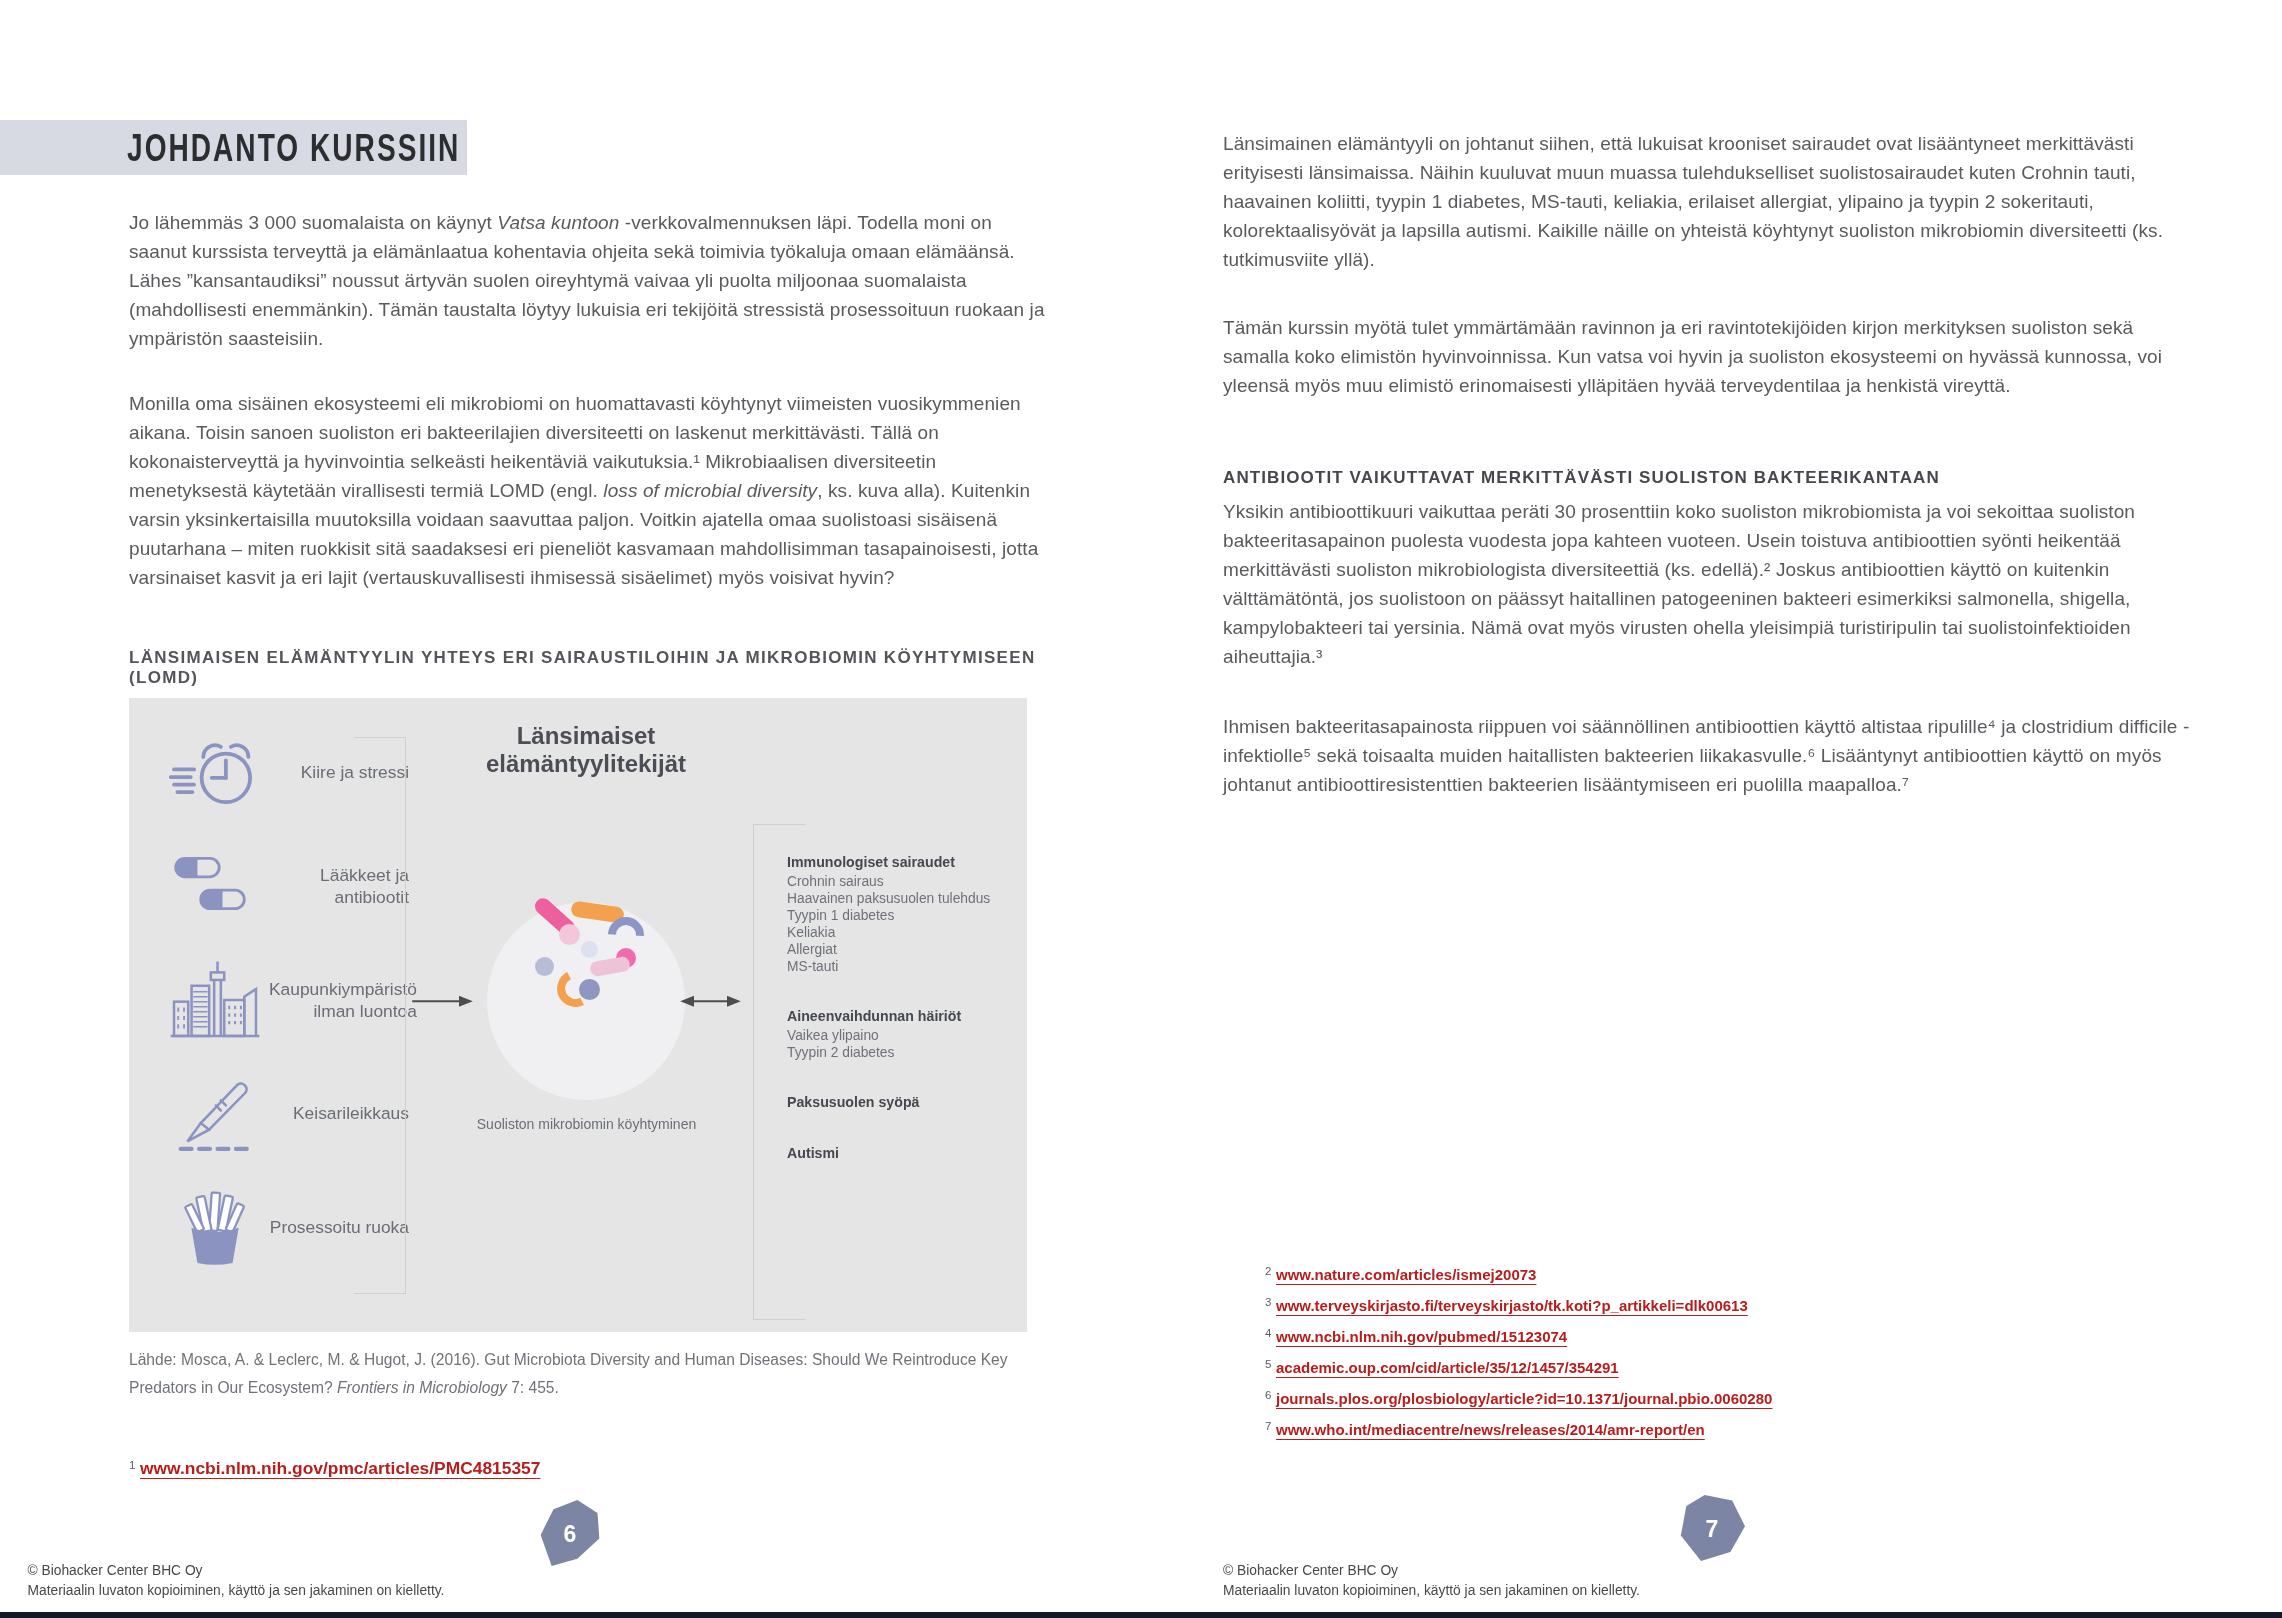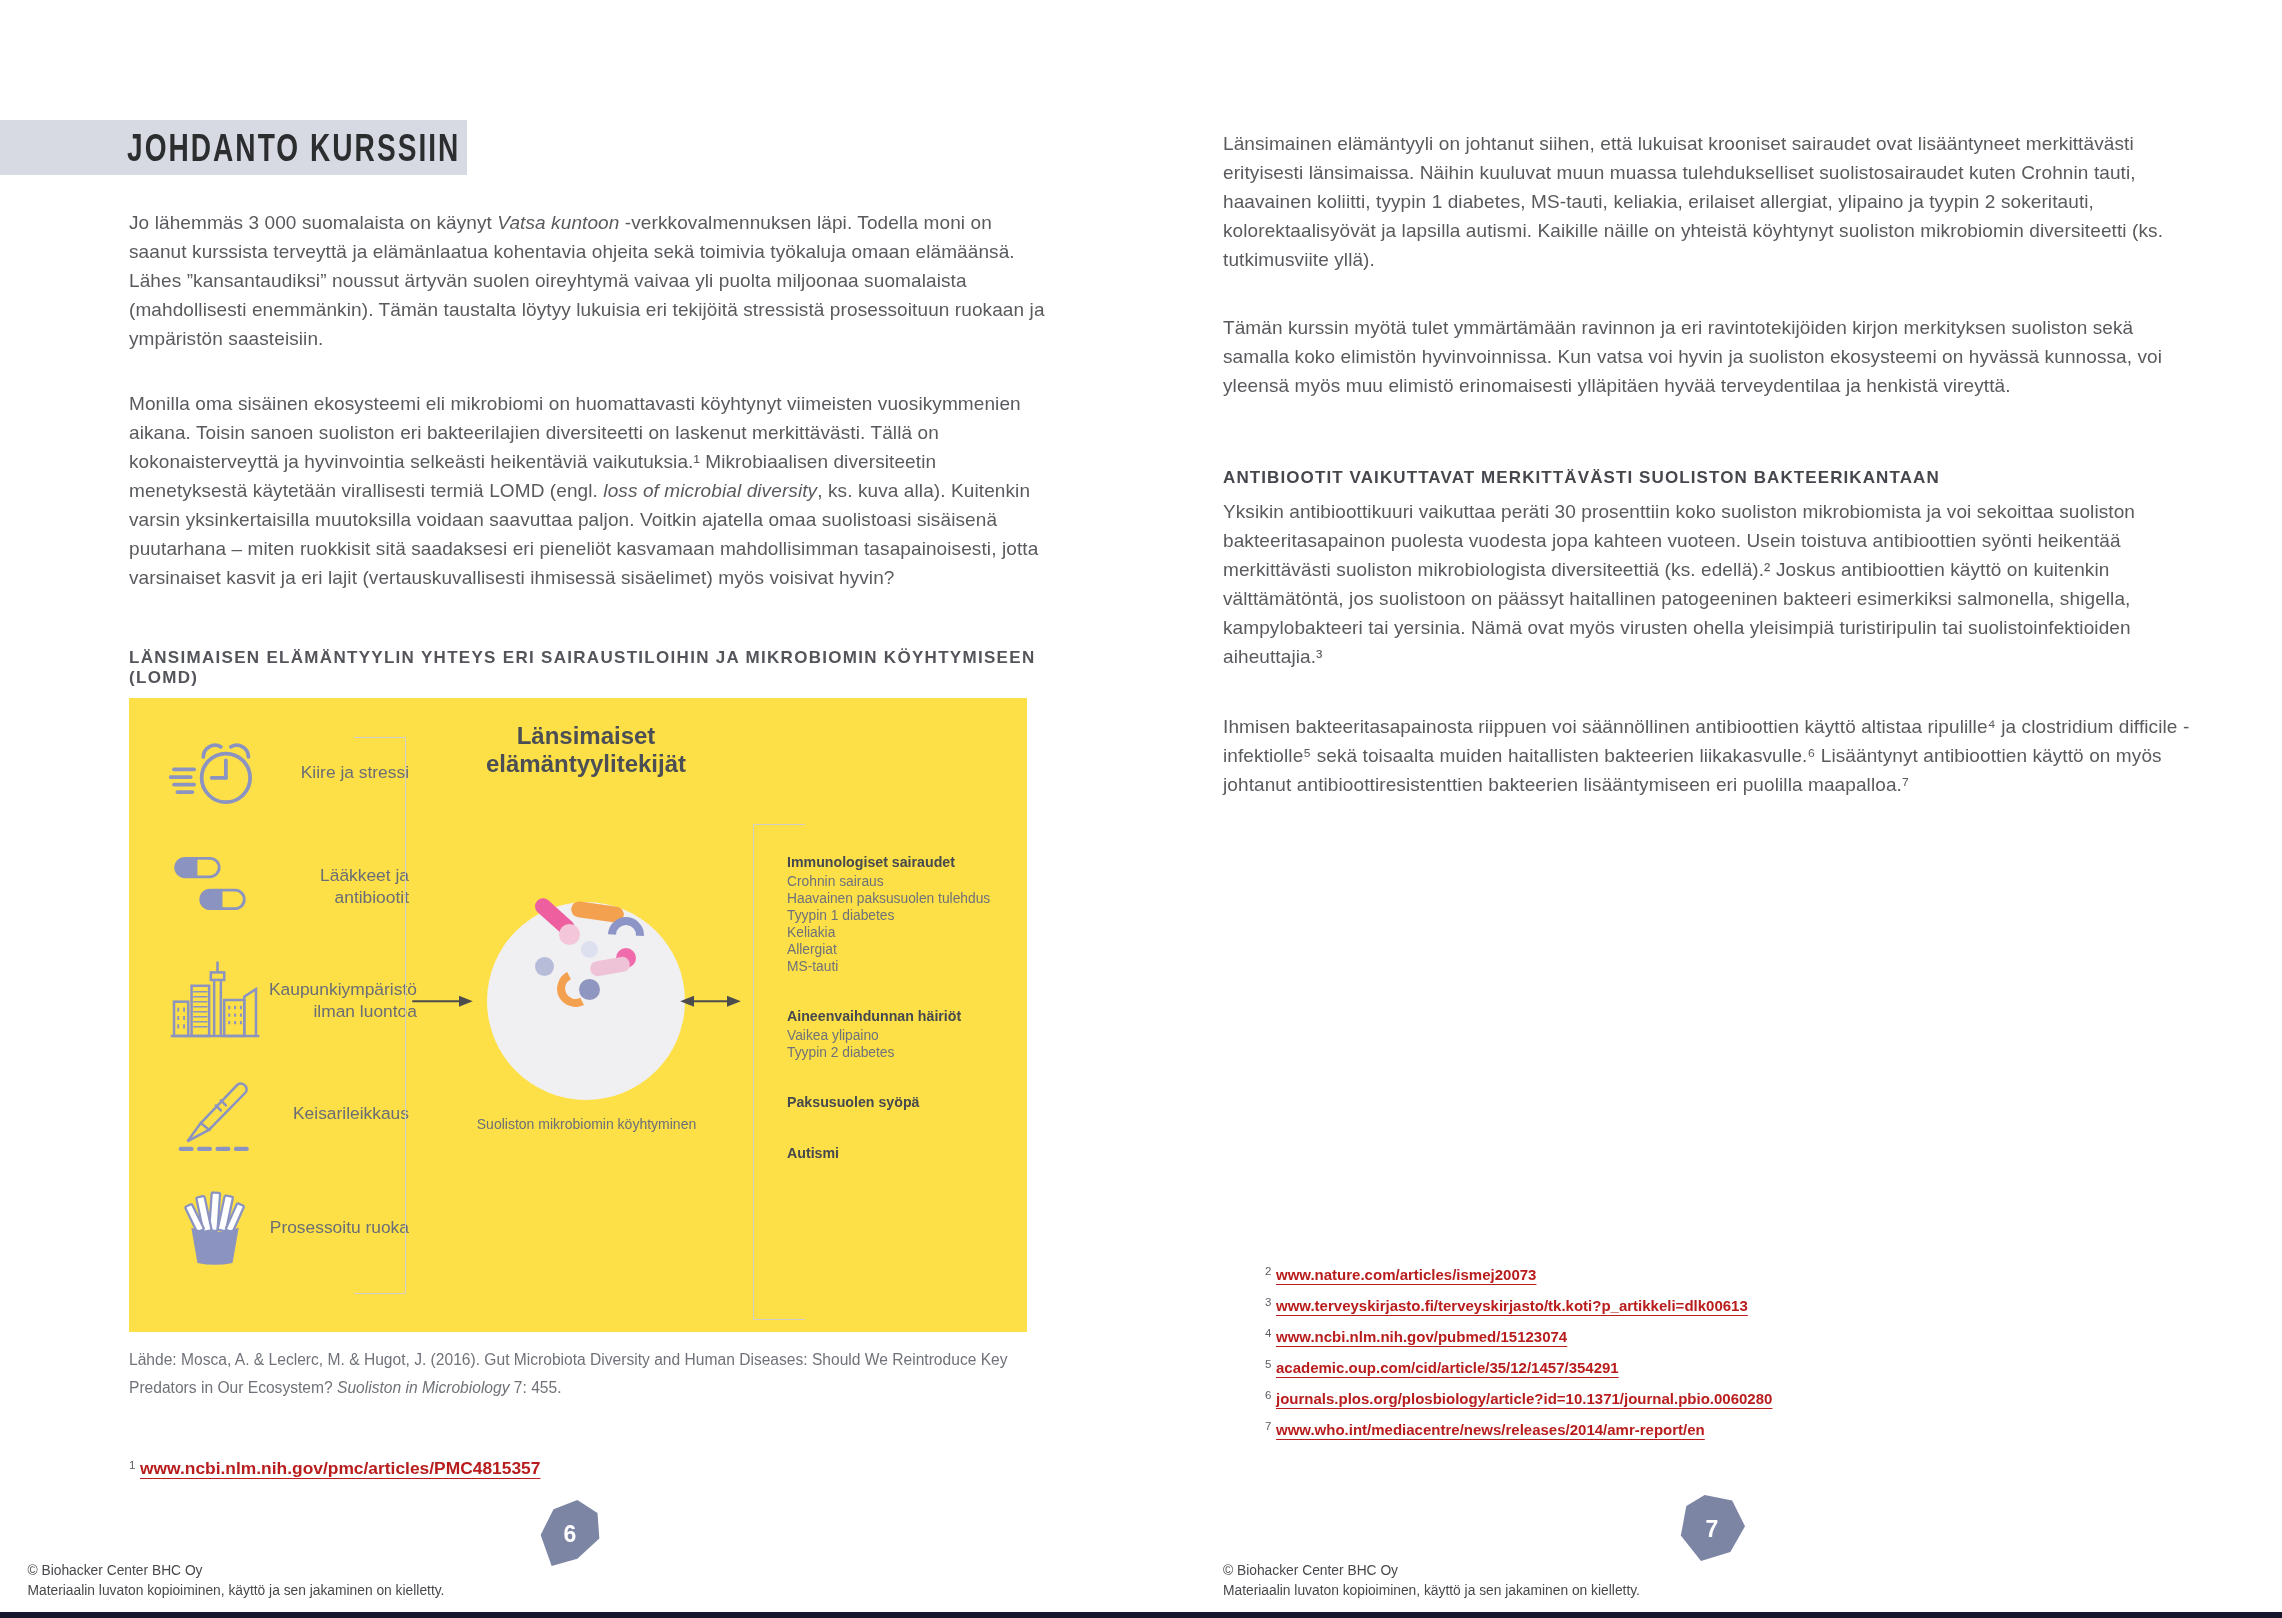--- a/index.html
+++ b/index.html
@@ -7,21 +7,21 @@
           font-family:"Liberation Sans","DejaVu Sans",sans-serif;color:#595a5d;}
   .abs{position:absolute;}
   .body-text{font-size:19px;line-height:29px;color:#595a5d;letter-spacing:0.1px;}
   .it{font-style:italic;margin-top:48px;}
   
   .banner{top:120px;left:0;width:467px;height:55px;background:#d7dae2;}
   .doc-title{left:127px;top:0;height:55px;line-height:55px;font-size:39px;font-weight:bold;
              letter-spacing:2.8px;color:#2c2d2f;transform:scaleX(0.72);transform-origin:left center;white-space:nowrap;}
   .smallcaps-heading{font-size:17px;font-weight:bold;letter-spacing:1.3px;color:#53555b;}
   
-  .panel{top:698px;left:129px;width:898px;height:634px;background:#fde047;}
+  .panel{top:698px;left:129px;width:898px;height:634px;background:#e5e5e5;}
   .factor-col{position:absolute;left:32px;top:26px;width:248px;height:551px;display:flex;flex-direction:column;justify-content:space-between;}
   .factor-row{display:flex;align-items:center;}
   .factor-icon{width:108px;height:96px;display:flex;align-items:center;justify-content:center;flex:0 0 108px;}
   .factor-icon svg{width:92px;height:84px;}
   .factor-label{flex:1;text-align:right;font-size:17.4px;line-height:22px;color:#6a6d76;}
   .bracket-left{left:225px;top:39px;width:51px;height:555px;border-top:1.8px solid #d2cfca;border-bottom:1.8px solid #d2cfca;border-right:1.8px solid #d2cfca;}
   .bracket-right{left:624px;top:126px;width:51px;height:494px;border-top:1.8px solid #d2cfca;border-bottom:1.8px solid #d2cfca;border-left:1.8px solid #d2cfca;}
   .diagram-title{left:301px;top:24px;width:312px;text-align:center;font-size:24px;font-weight:bold;color:#4b4e55;}
   .micro-circle{left:358px;top:204px;width:198px;height:198px;border-radius:50%;background:#f0eff2;}
   .shape{position:absolute;}
@@ -196,21 +196,21 @@
         </div>
         <div class="outcome-group">
           <div class="outcome-heading">Paksusuolen syöpä</div>
         </div>
         <div class="outcome-group">
           <div class="outcome-heading">Autismi</div>
         </div>
       </div>
   </div>
 
-  <div class="abs fig-source" style="left:129px;top:1346px;width:918px;"><span>Lähde: Mosca, A. &amp; Leclerc, M. &amp; Hugot, J. (2016). Gut Microbiota Diversity and Human Diseases: Should We Reintroduce Key Predators in Our Ecosystem? </span><span class="it">Suoliston in Microbiology</span><span> 7: 455.</span></div>
+  <div class="abs fig-source" style="left:129px;top:1346px;width:918px;"><span>Lähde: Mosca, A. &amp; Leclerc, M. &amp; Hugot, J. (2016). Gut Microbiota Diversity and Human Diseases: Should We Reintroduce Key Predators in Our Ecosystem? </span><span class="it">Frontiers in Microbiology</span><span> 7: 455.</span></div>
 
   <div class="abs fn-left" style="left:129px;top:1458px;">
     <span class="fn-sup">1</span><span class="fn-link">www.ncbi.nlm.nih.gov/pmc/articles/PMC4815357</span>
   </div>
 
   <div class="abs" style="left:537px;top:1500px;">
     <svg class="page-blob" viewBox="0 0 72 74">
       <polygon points="44,0 66,14 68,42 44,64 16,72 4,38 18,10" fill="#7d85a5"></polygon>
     </svg>
     <div class="blob-num" style="padding-right:13px;padding-bottom:13px;">6</div>

